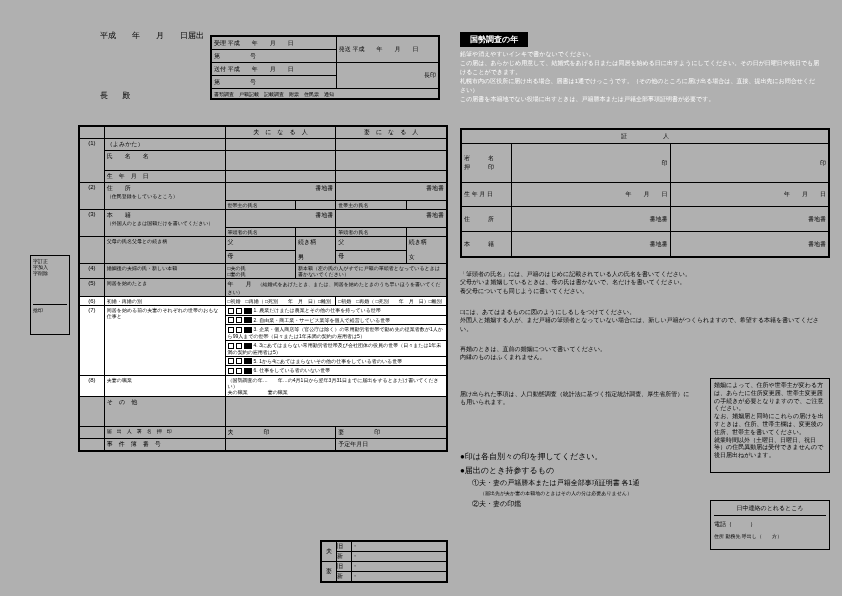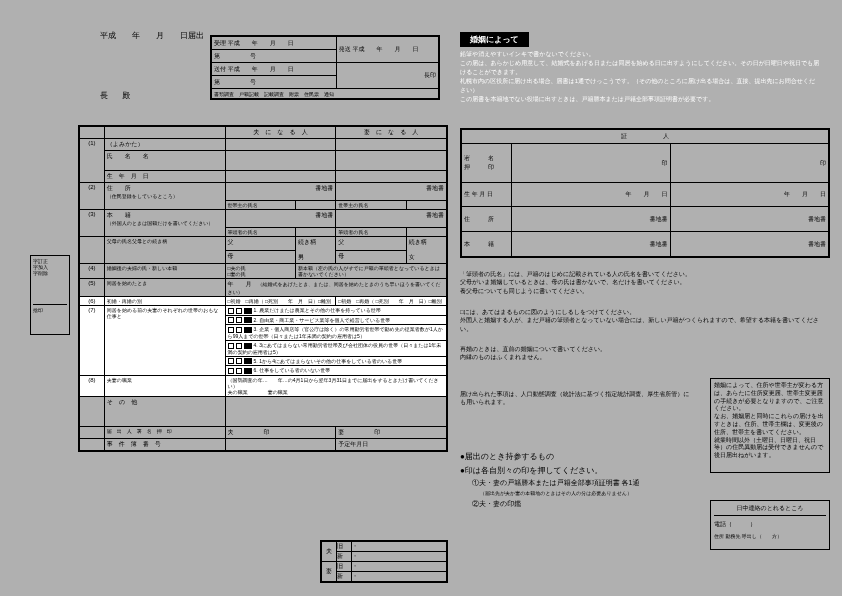--- a/index.html
+++ b/index.html
@@ -245,21 +245,21 @@
       <tr>
         <td class="row-label"></td>
         <td>事　件　簿　番　号</td>
         <td colspan="2"></td>
         <td colspan="2">予定年月日</td>
       </tr>
     </tbody>
       </table>
   </div>
 
-  <div class="notes-header">婚姻によって</div>
+  <div class="notes-header">国勢調査の年</div>
   <div class="notes-text">
     <div>鉛筆や消えやすいインキで書かないでください。</div>
     <div>この届は、あらかじめ用意して、結婚式をあげる日または同居を始める日に出すようにしてください。その日が日曜日や祝日でも届けることができます。</div>
     <div>札幌市内の区役所に届け出る場合、届書は1通でけっこうです。（その他のところに届け出る場合は、直接、提出先にお問合せください）</div>
     <div>この届書を本籍地でない役場に出すときは、戸籍謄本または戸籍全部事項証明書が必要です。</div>
   </div>
 
   <div class="witness-box">
     <table>
       <tbody>
@@ -301,22 +301,22 @@
   </div>
   <div class="guide-notes" style="top:325px">
     <div>再婚のときは、直前の婚姻について書いてください。</div>
     <div>内縁のものはふくまれません。</div>
   </div>
   <div class="guide-notes" style="top:370px;width:230px">
     <div>届け出られた事項は、人口動態調査（統計法に基づく指定統計調査、厚生省所管）にも用いられます。</div>
   </div>
 
   <div class="bullet-list">
+    <div>●印は各自別々の印を押してください。</div>
     <div>●届出のとき持参するもの</div>
-    <div>●印は各自別々の印を押してください。</div>
     <div style="font-size:7px;margin-left:12px">①夫・妻の戸籍謄本または戸籍全部事項証明書 各1通</div>
     <div style="font-size:5px;margin-left:20px">（届出先が夫か妻の本籍地のときはその人の分は必要ありません）</div>
     <div style="font-size:7px;margin-left:12px">②夫・妻の印鑑</div>
   </div>
 
   <div class="info-box-right">
     <div>婚姻によって、住所や世帯主が変わる方は、あらたに住所変更届、世帯主変更届の手続きが必要となりますので、ご注意ください。</div>
     <div>なお、婚姻届と同時にこれらの届けを出すときは、住所、世帯主欄は、変更後の住所、世帯主を書いてください。</div>
     <div>就業時間以外（土曜日、日曜日、祝日等）の住民異動届は受付できませんので後日届出ねがいます。</div>
   </div>

